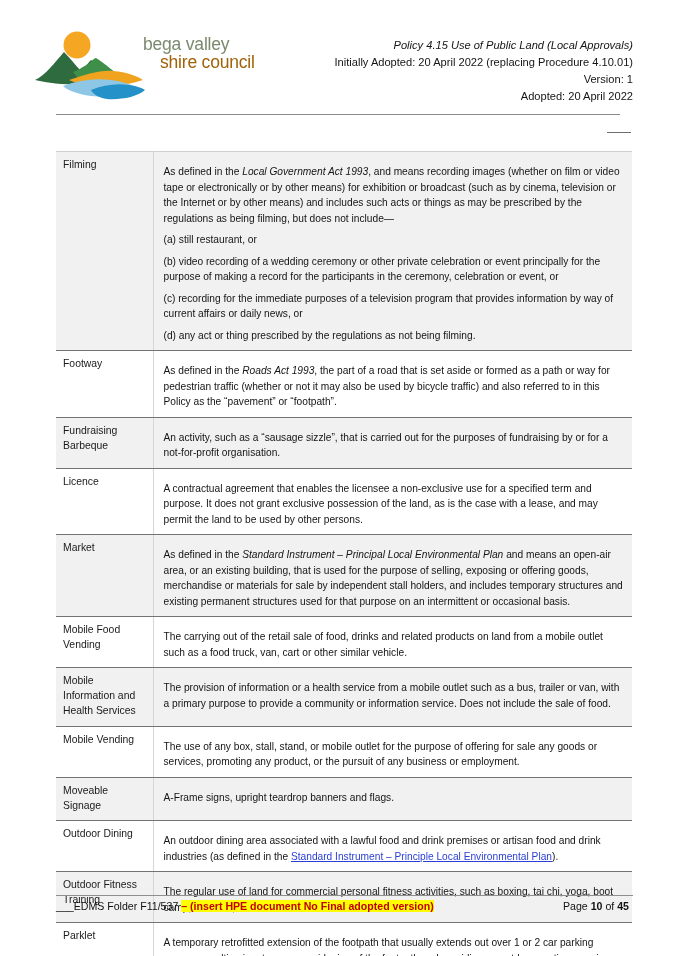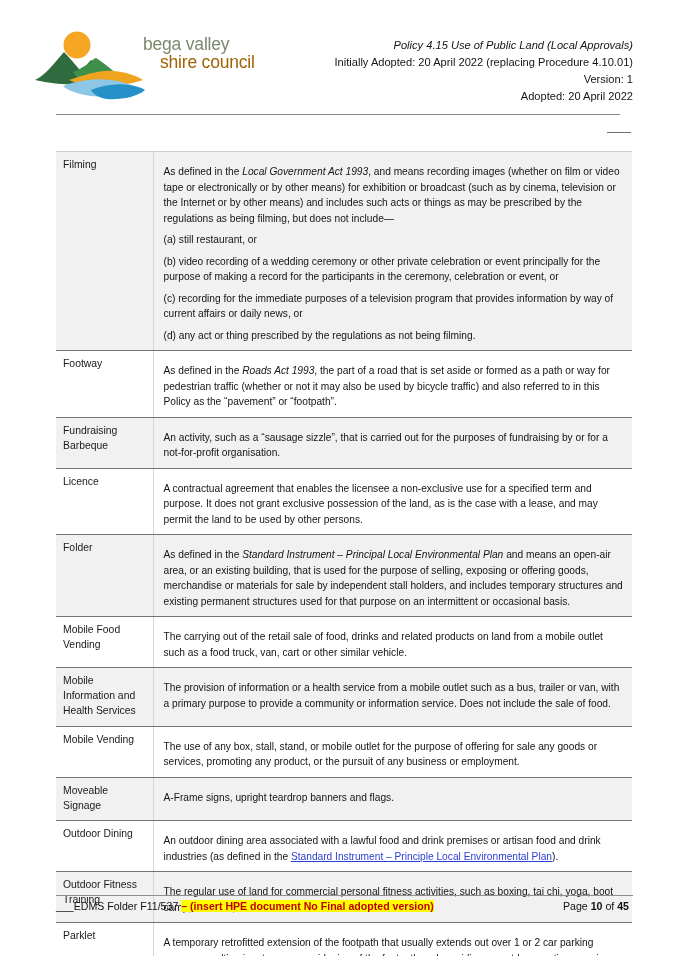--- a/index.html
+++ b/index.html
@@ -247,21 +247,21 @@
               <p class="def-p"><span>An activity, such as a “sausage sizzle”, that is carried out for the purposes of fundraising by or for a not-for-profit organisation.</span></p>
             </td>
           </tr>
           <tr>
             <td class="term">Licence</td>
             <td class="definition">
               <p class="def-p"><span>A contractual agreement that enables the licensee a non-exclusive use for a specified term and purpose.  It does not grant exclusive possession of the land, as is the case with a lease, and may permit the land to be used by other persons.</span></p>
             </td>
           </tr>
           <tr class="shaded">
-            <td class="term">Folder</td>
+            <td class="term">Market</td>
             <td class="definition">
               <p class="def-p"><span>As defined in the </span><em class="cite">Standard Instrument – Principal Local Environmental Plan</em><span> and means an open-air area, or an existing building, that is used for the purpose of selling, exposing or offering goods, merchandise or materials for sale by independent stall holders, and includes temporary structures and existing permanent structures used for that purpose on an intermittent or occasional basis.</span></p>
             </td>
           </tr>
           <tr>
             <td class="term">Mobile Food Vending</td>
             <td class="definition">
               <p class="def-p"><span>The carrying out of the retail sale of food, drinks and related products on land from a mobile outlet such as a food truck, van, cart or other similar vehicle.</span></p>
             </td>
           </tr>

